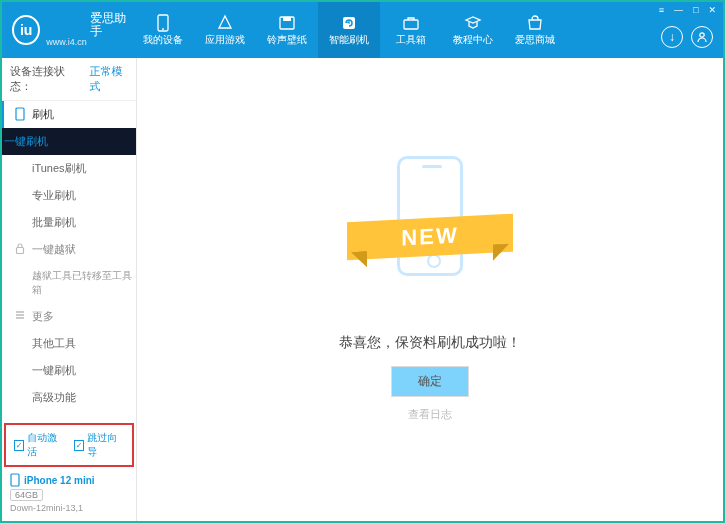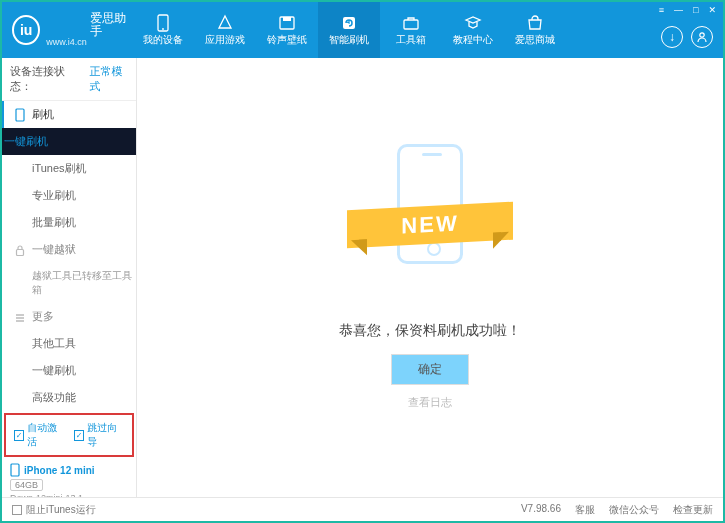--- a/index.html
+++ b/index.html
@@ -16,21 +16,21 @@
 .nav-item.active { background: #0d84c6; }
 .nav-icon { width: 18px; height: 18px; display: flex; align-items: center; justify-content: center; }
 .win-controls { position: absolute; top: 2px; right: 4px; display: flex; gap: 4px; font-size: 9px; }
 .win-controls span { padding: 1px 3px; cursor: pointer; }
 .user-icons { position: absolute; right: 10px; top: 24px; display: flex; gap: 8px; }
 .circle-icon { width: 22px; height: 22px; border: 1.5px solid #fff; border-radius: 50%; display: flex; align-items: center; justify-content: center; font-size: 12px; cursor: pointer; }
 .body { flex: 1; display: flex; overflow: hidden; }
 .sidebar { width: 135px; border-right: 1px solid #e6e6e6; display: flex; flex-direction: column; font-size: 11px; color: #555; }
 .conn-status { padding: 6px 8px; border-bottom: 1px solid #eee; display: flex; gap: 12px; }
 .conn-status .mode { color: #1296db; }
-.side-section { border-left: 2px solid #1296db; padding: 6px 10px; display: flex; align-items: flex-end; gap: 6px; font-size: 11px; color: #333; }
+.side-section { border-left: 2px solid #1296db; padding: 6px 10px; display: flex; align-items: flex-start; gap: 6px; font-size: 11px; color: #333; }
 .side-section.plain { border-left: 2px solid transparent; color: #888; }
 .sub-list { padding-left: 28px; }
 .sub-item { padding: 6px 2px; font-size: 11px; color: #666; cursor: pointer; }
 .sub-item.active { background: #0f172a; color: #1296db; border-left: 0; margin-left: -28px; }
 .sub-note { font-size: 10px; color: #999; line-height: 1.4; }
 .side-spacer { flex: 1; }
 .check-row { padding: 6px 8px; display: flex; gap: 10px; font-size: 10px; color: #1296db; border: 2px solid #d93a3a; margin: 2px; }
 .check-row label { display: flex; align-items: center; gap: 3px; cursor: pointer; }
 .chk { width: 11px; height: 11px; border: 1px solid #1296db; display: inline-flex; align-items: center; justify-content: center; font-size: 8px; color: #1296db; }
 .device-block { padding: 4px 8px 8px; font-size: 10px; }
@@ -231,27 +231,13 @@
         <div class="bg-circle"></div>
         <div class="phone"></div>
         <div class="ribbon">NEW</div>
       </div>
       <div class="success-text">恭喜您，保资料刷机成功啦！</div>
       <button class="ok-btn">确定</button>
       <div class="log-link">查看日志</div>
     </div>
   </div>
 
-  <div class="footer">
-    <div class="left">
-      <label style="display:flex;align-items:center;gap:4px;">
-        <span style="width:10px;height:10px;border:1px solid #999;display:inline-block;"></span>
-        <span>阻止iTunes运行</span>
-      </label>
-    </div>
-    <div class="right">
-      <span>V7.98.66</span>
-      <span>客服</span>
-      <span>微信公众号</span>
-      <span>检查更新</span>
-    </div>
-  </div>
 </div>
 
 </body></html>

